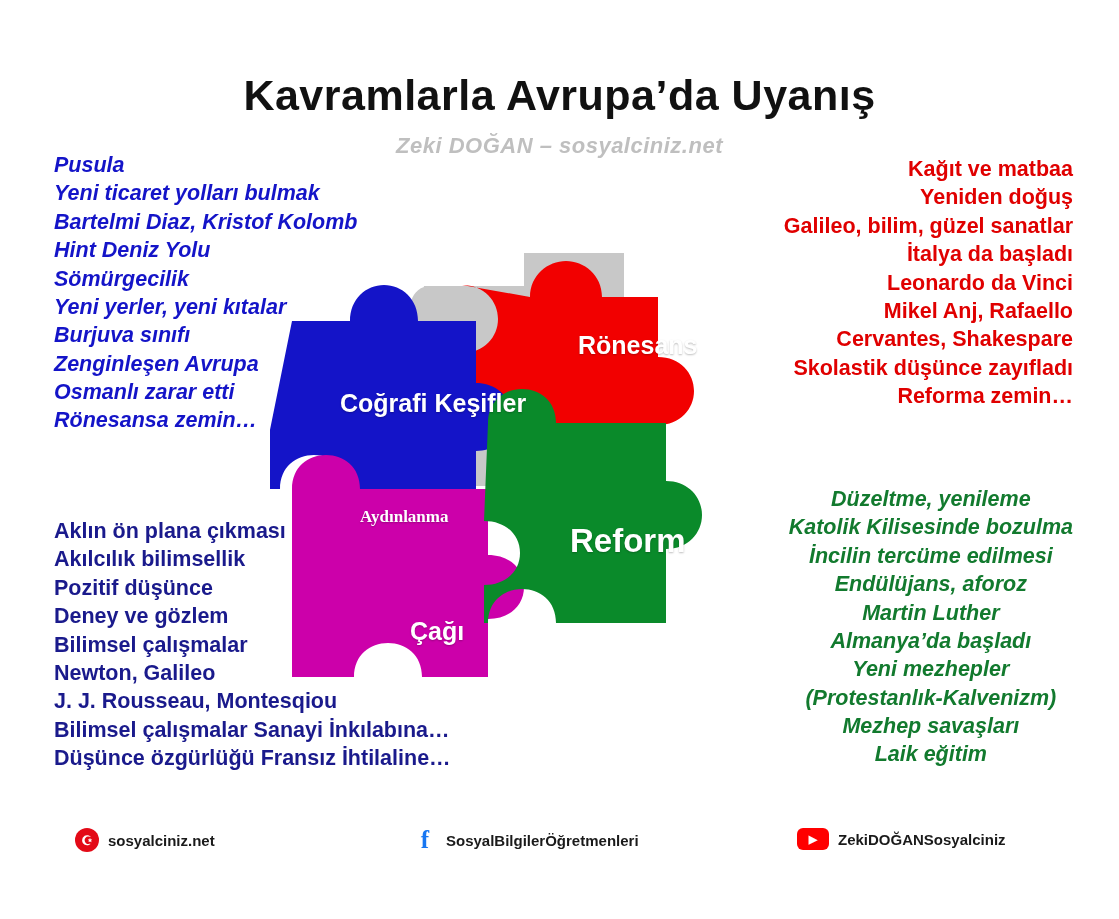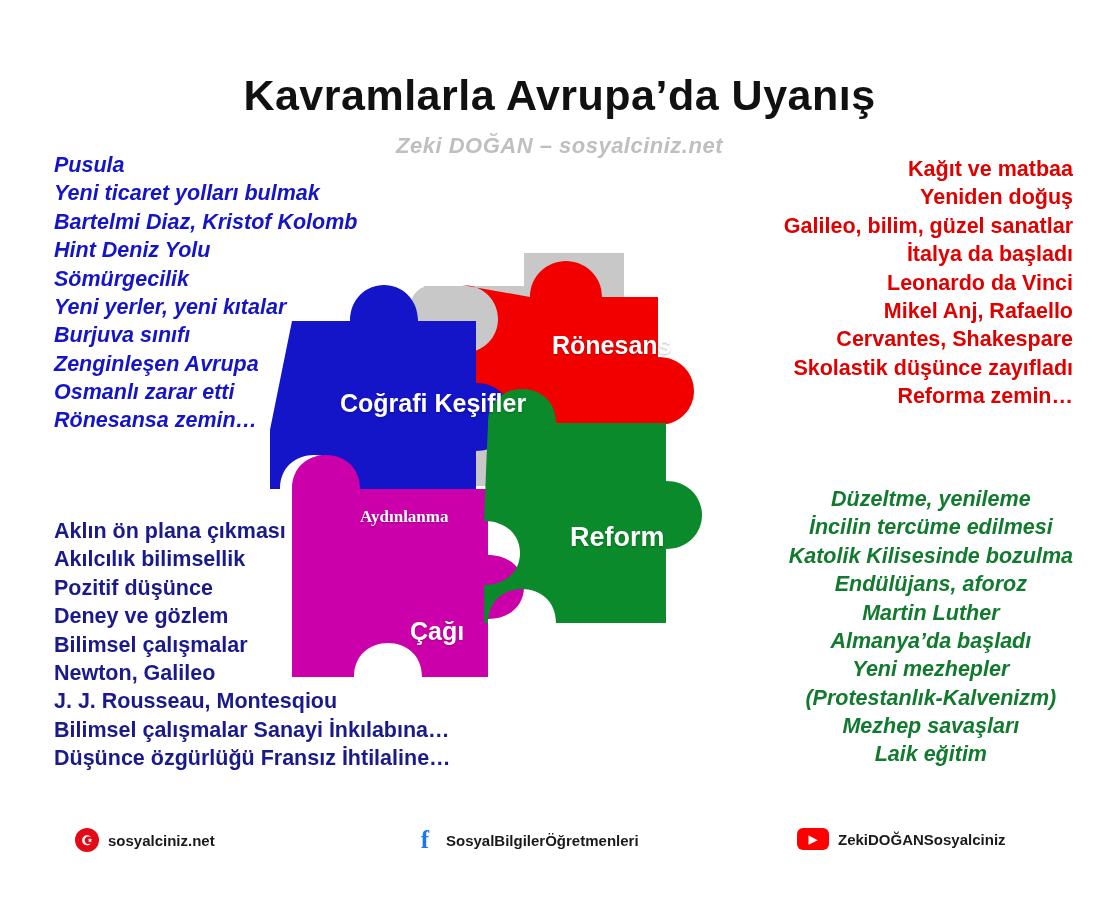--- a/index.html
+++ b/index.html
@@ -100,25 +100,25 @@
   }
   .puzzle svg { display: block; }
 
   .piece-label {
     position: absolute;
     color: #ffffff;
     font-weight: bold;
     text-shadow: 0 1px 2px rgba(0,0,0,0.25);
     white-space: nowrap;
   }
-  .lbl-ronesans  { top: 114px; left: 282px; font-size: 25px; }
+  .lbl-ronesans  { top: 114px; left: 308px; font-size: 25px; }
   .lbl-kesifler  { top: 172px; left: 70px;  font-size: 25px; }
   .lbl-aydinlanma{ top: 290px; left: 90px;  font-size: 17px; font-family: Liberation Serif, serif; }
   .lbl-cagi      { top: 400px; left: 140px; font-size: 25px; }
-  .lbl-reform    { top: 305px; left: 300px; font-size: 27px; }
+  .lbl-reform    { top: 305px; left: 300px; font-size: 33px; }
 
   
   .footer {
     position: absolute;
     bottom: 58px;
     left: 0;
     width: 1119px;
     height: 40px;
   }
   .foot-item {
@@ -202,22 +202,22 @@
     <div>Deney ve gözlem</div>
     <div>Bilimsel çalışmalar</div>
     <div>Newton, Galileo</div>
     <div>J. J. Rousseau, Montesqiou</div>
     <div>Bilimsel çalışmalar Sanayi İnkılabına…</div>
     <div>Düşünce özgürlüğü Fransız İhtilaline…</div>
   </div>
 
   <div class="block block-reform">
     <div>Düzeltme, yenileme</div>
+    <div>Katolik Kilisesinde bozulma</div>
     <div>İncilin tercüme edilmesi</div>
-    <div>Katolik Kilisesinde bozulma</div>
     <div>Endülüjans, aforoz</div>
     <div>Martin Luther</div>
     <div>Almanya’da başladı</div>
     <div>Yeni mezhepler</div>
     <div>(Protestanlık-Kalvenizm)</div>
     <div>Mezhep savaşları</div>
     <div>Laik eğitim</div>
   </div>
 
   <div class="puzzle">

